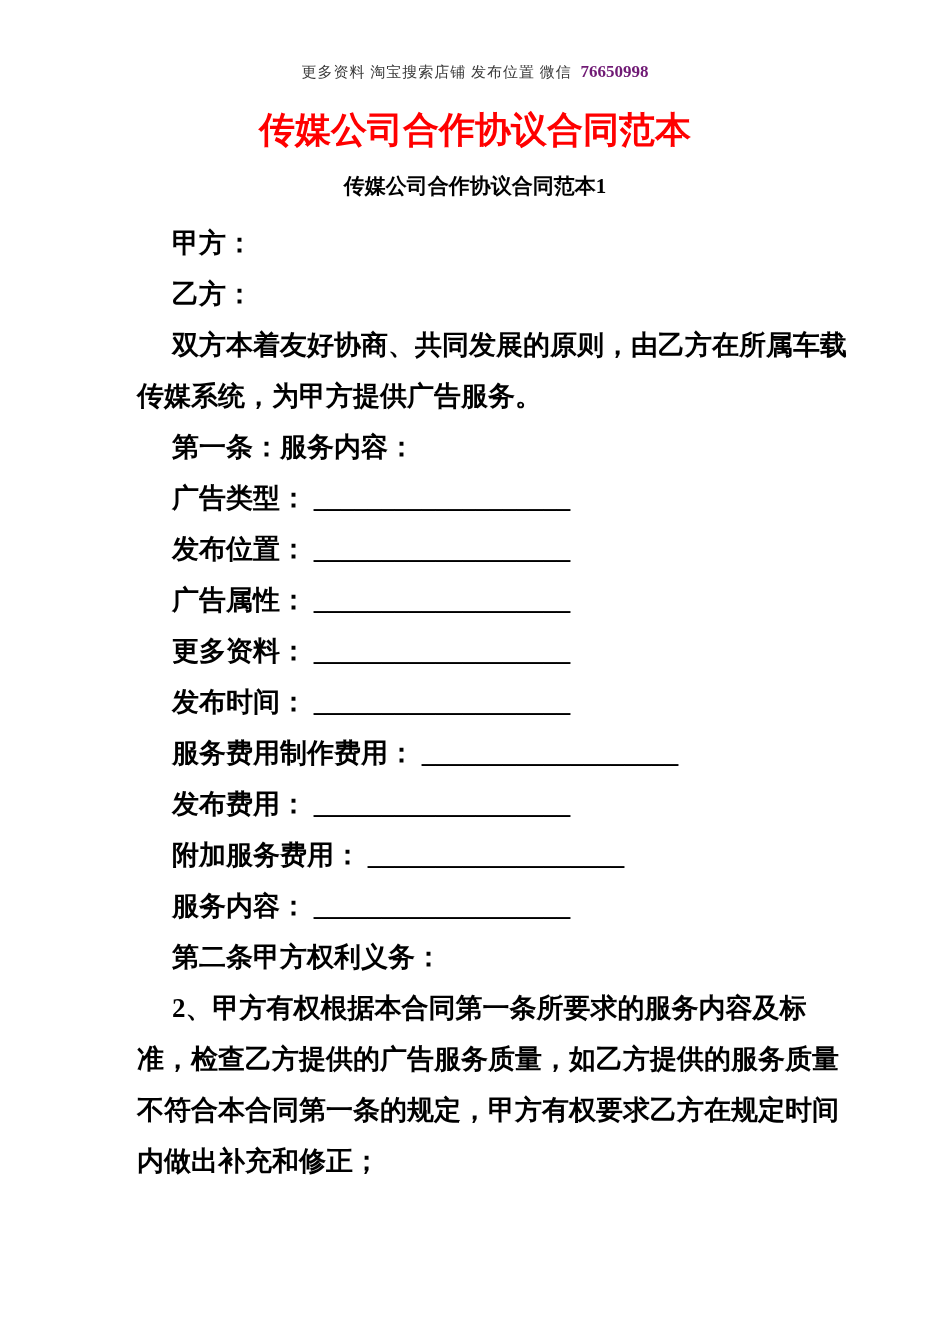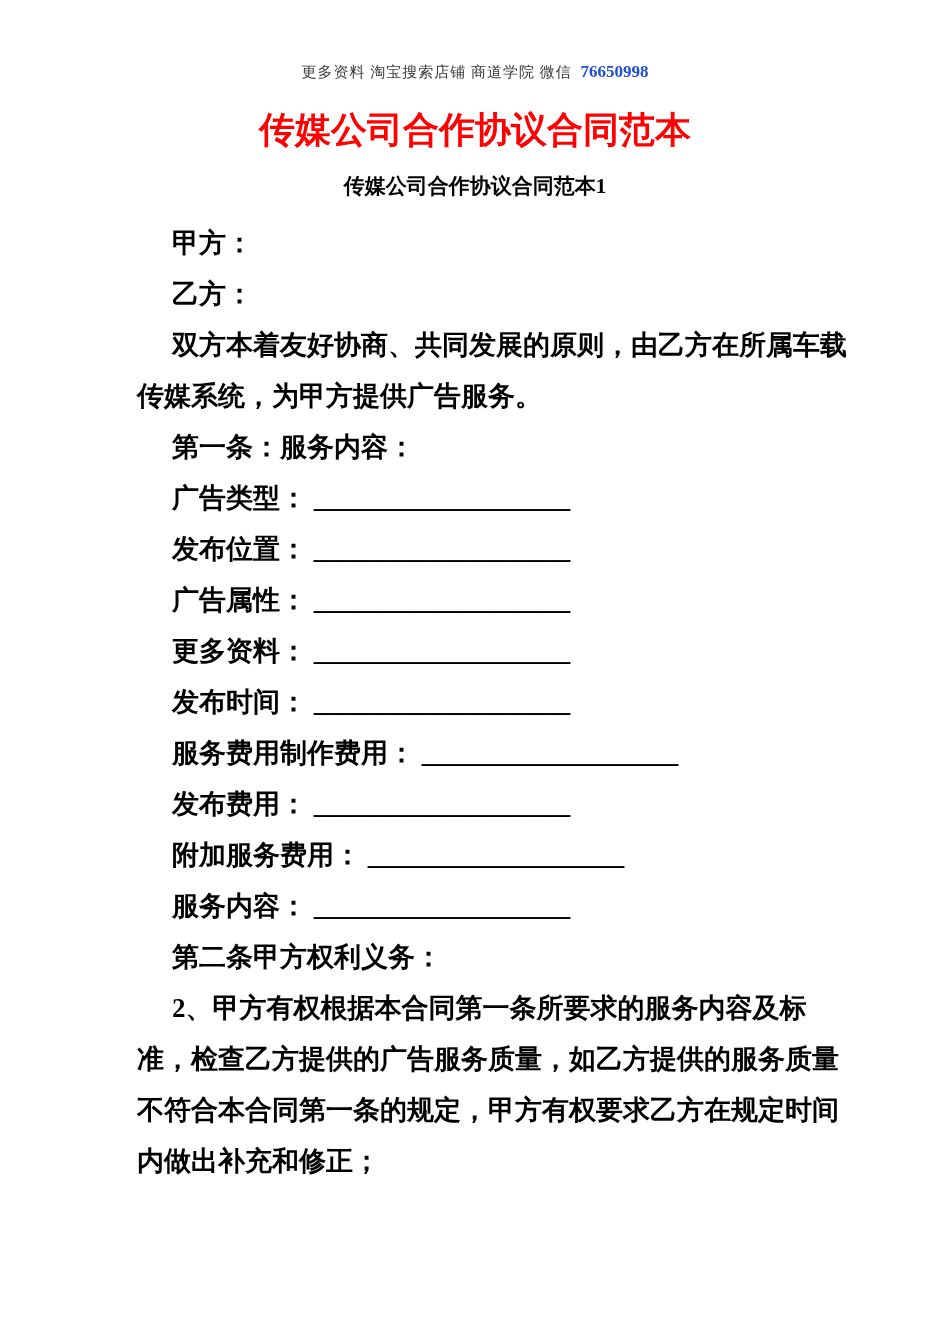--- a/index.html
+++ b/index.html
@@ -15,21 +15,21 @@
   }
   .header-note {
     margin-top: 62px;
     text-align: center;
     font-size: 15px;
     color: #3a3a3a;
     letter-spacing: 1px;
   }
   .header-note .num {
     font-weight: bold;
-    color: #1d4ed8;
+    color: #701a75;
     font-size: 17px;
     margin-left: 4px;
     letter-spacing: 0;
   }
   .doc-title {
     margin: 24px 0 0 0;
     text-align: center;
     font-size: 36px;
     line-height: 48px;
     font-weight: bold;
@@ -56,21 +56,21 @@
     word-break: break-all;
   }
   .blank { letter-spacing: 0; }
 </style>
 </head>
 <body>
 
 <div class="page">
 
   <div class="header-note">
-    <span>更多资料 淘宝搜索店铺 商道学院 微信</span>
+    <span>更多资料 淘宝搜索店铺 发布位置 微信</span>
     <span class="num">76650998</span>
   </div>
 
   <h1 class="doc-title">传媒公司合作协议合同范本</h1>
 
   <h2 class="doc-subtitle">传媒公司合作协议合同范本1</h2>
 
   <div class="doc-body">
     <p>甲方：</p>
     <p>乙方：</p>

